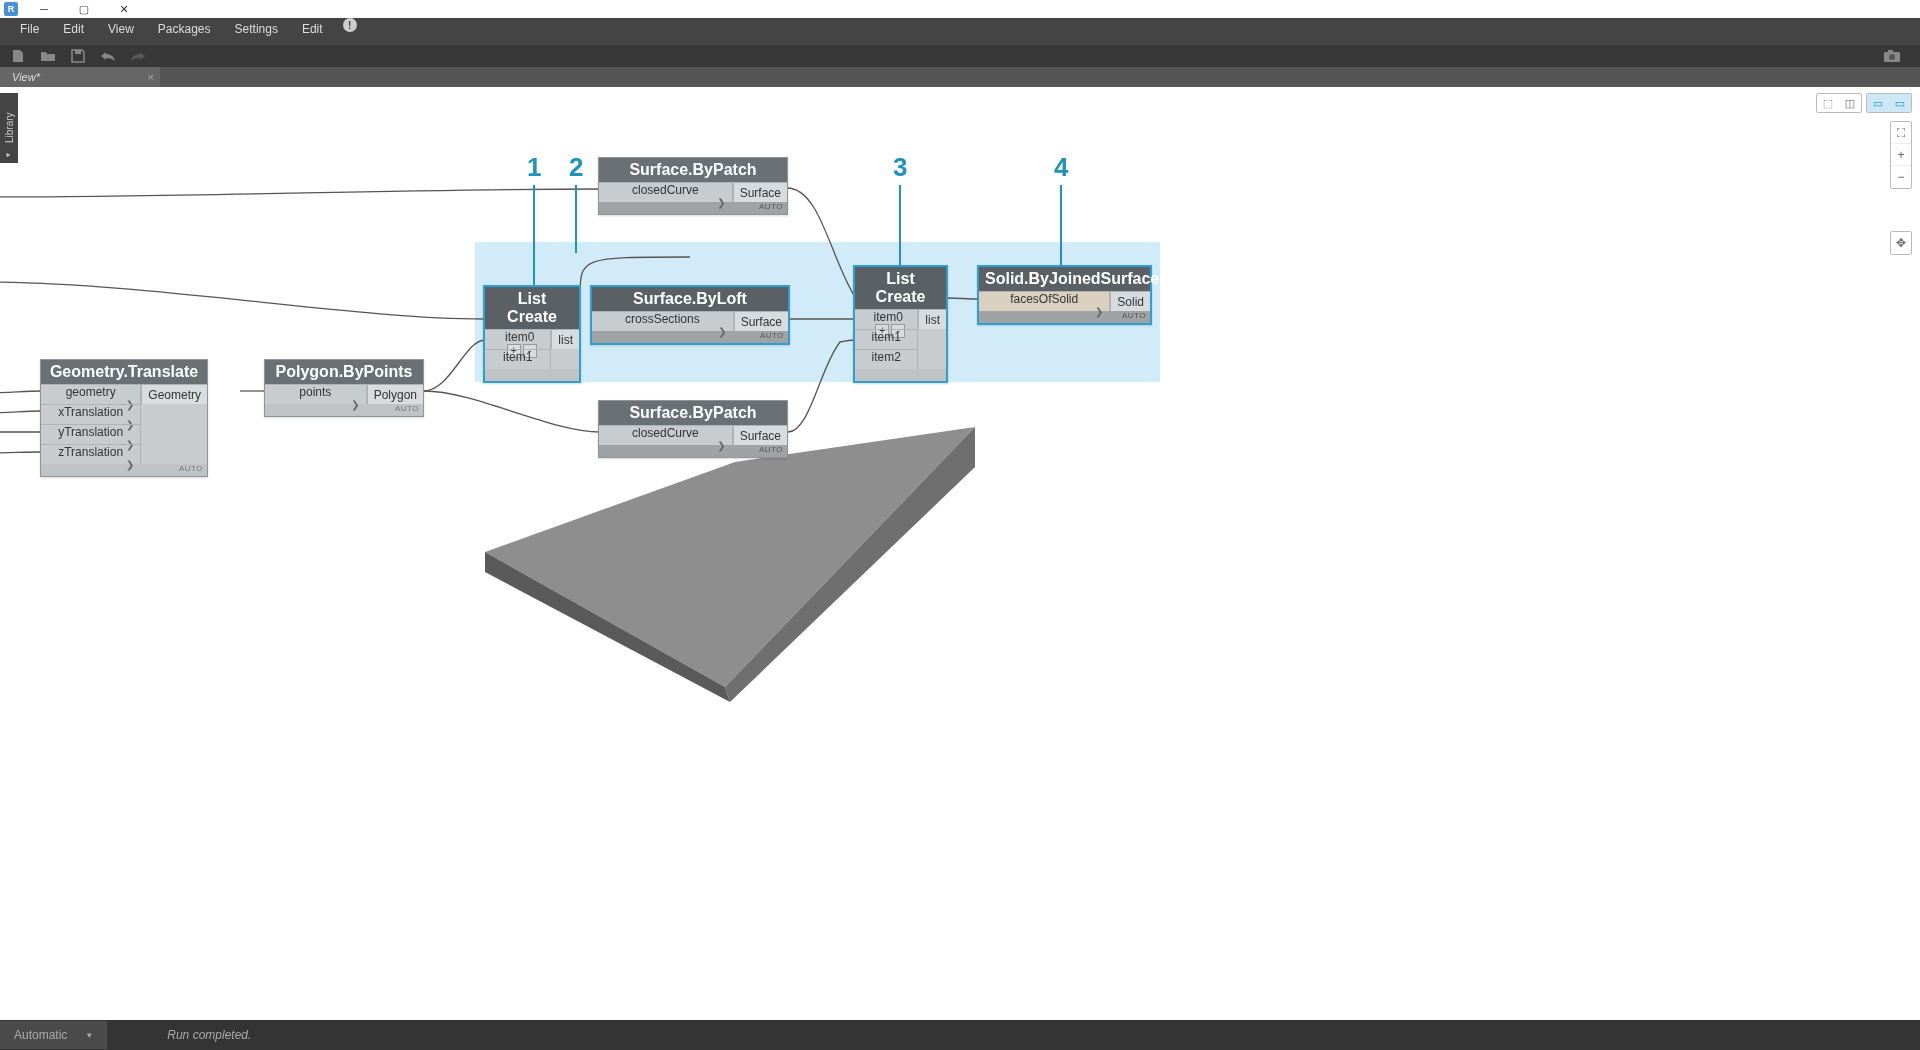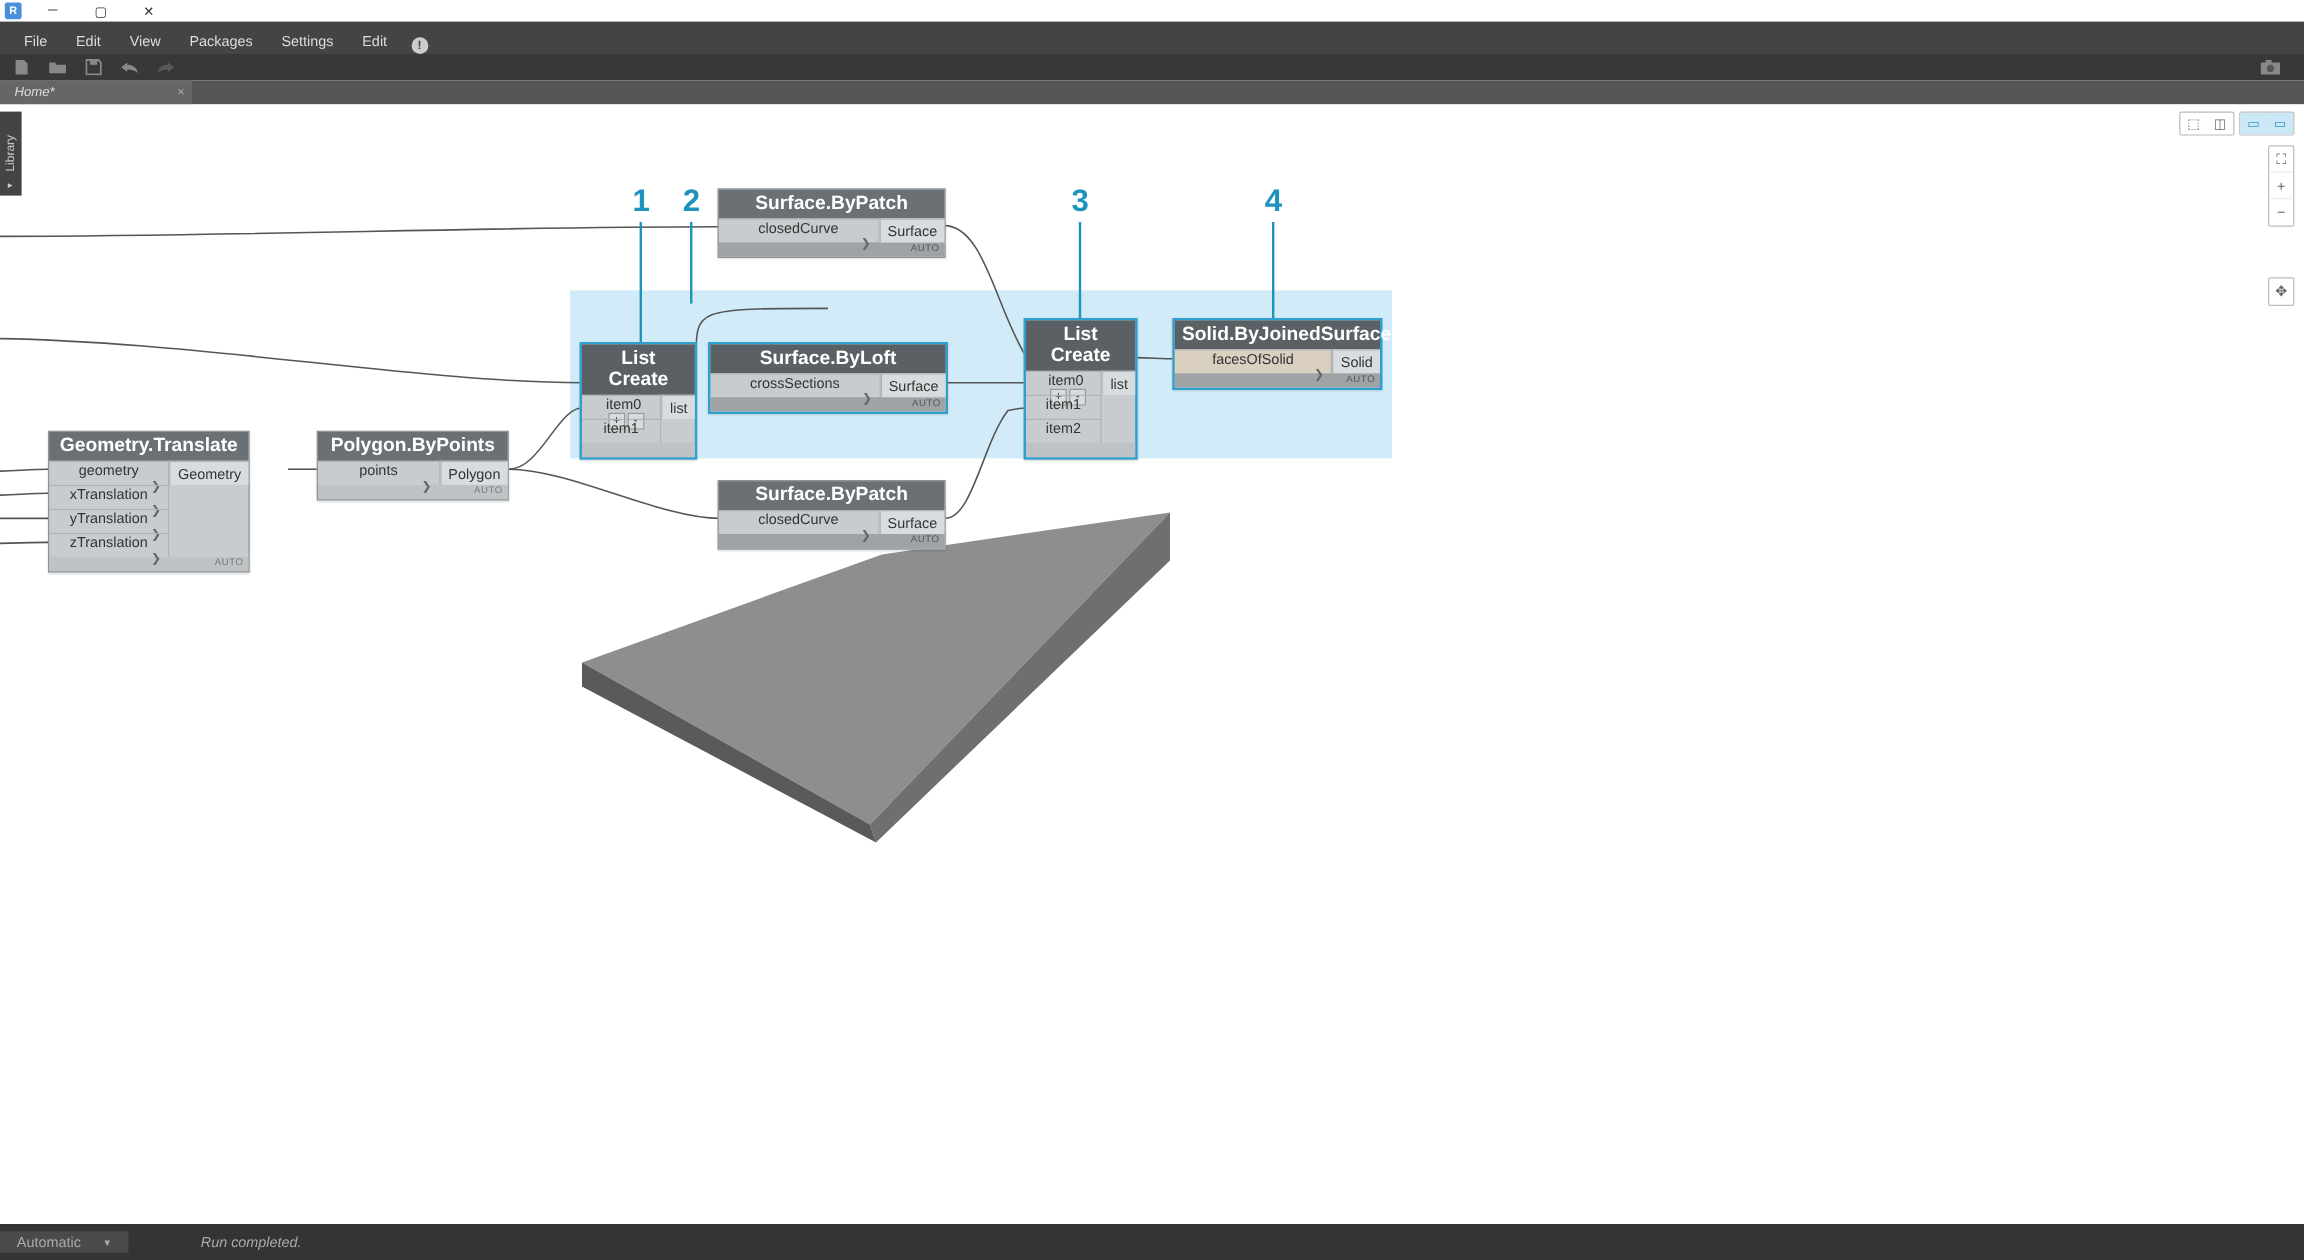--- a/index.html
+++ b/index.html
@@ -3,21 +3,21 @@
 <meta charset="utf-8">
 <style>
 * { box-sizing: border-box; margin: 0; padding: 0; font-family: "Segoe UI", Arial, sans-serif; }
 html, body { width: 100%; height: 100%; background: #fff; overflow: hidden; }
 
 .titlebar { height: 18px; background: #fff; display: flex; align-items: center; padding: 0 4px; font-size: 11px; }
 .titlebar .logo { width: 14px; height: 14px; background: #4a90d9; border-radius: 2px; display: flex; align-items: center; justify-content: center; color: #fff; font-weight: bold; font-size: 9px; margin-right: 6px; }
 .titlebar .title { flex: 1; color: #333; }
 .titlebar .winbtn { width: 40px; height: 18px; display: flex; align-items: center; justify-content: center; color: #333; }
 
-.menubar { height: 27px; background: #444; display: flex; align-items: flex-end; padding: 0 8px; }
+.menubar { height: 27px; background: #444; display: flex; align-items: flex-start; padding: 0 8px; }
 .menubar .item { color: #ddd; font-size: 12px; padding: 4px 12px; cursor: pointer; }
 .menubar .warn { width: 14px; height: 14px; border-radius: 50%; background: #ccc; color: #444; font-size: 10px; display: flex; align-items: center; justify-content: center; margin-left: 8px; font-weight: bold;}
 
 .toolbar { height: 22px; background: #383838; display: flex; align-items: center; padding: 0 8px; }
 .toolbar .icon { width: 20px; height: 16px; margin-right: 10px; display: flex; align-items: center; justify-content: center; }
 .toolbar .spacer { flex: 1; }
 
 .tabbar { height: 20px; background: #555; display: flex; align-items: center; }
 .tabbar .tab { background: #666; color: #ddd; font-size: 11px; height: 20px; display: flex; align-items: center; padding: 0 12px; min-width: 160px; position: relative; font-style: italic;}
 .tabbar .tab .close { position: absolute; right: 6px; color: #aaa; font-style: normal;}
@@ -57,21 +57,21 @@
 .node .list-controls { display: flex; align-items: center; gap: 2px; padding: 0 4px;}
 .node .list-controls .sq { width: 14px; height: 14px; background: #d8dcde; border: 1px solid #999; display: flex; align-items:center; justify-content:center; font-size:10px; line-height:1;}
 
 svg.wires { position: absolute; inset: 0; width: 100%; height: 100%; pointer-events: none; }
 svg.wires path { fill: none; stroke: #555; stroke-width: 1.3; }
 
 .callout { position: absolute; color: #1e93bb; font-size: 26px; font-weight: 700; text-align: center; font-family: Arial, sans-serif;}
 .callout .line { width: 2px; background: #1e93bb; margin: 2px auto 0 auto; }
 
 .statusbar { position: absolute; bottom: 0; left: 0; right: 0; height: 30px; background: #343434; display: flex; align-items: center; color: #aaa; font-size: 12px; }
-.statusbar .mode { background: #4a4a4a; height: 18px; display: flex; align-items: center; padding: 0 14px; margin-right: 60px; cursor: pointer; min-width:90px;}
+.statusbar .mode { background: #4a4a4a; height: 28px; display: flex; align-items: center; padding: 0 14px; margin-right: 60px; cursor: pointer; min-width:90px;}
 .statusbar .mode .caret { margin-left: 18px; font-size: 8px;}
 .statusbar .msg { font-style: italic; }
 
 .solid { position: absolute; }
 </style>
 </head>
 <body>
 
 <div class="titlebar">
   <div class="logo">R</div>
@@ -122,21 +122,21 @@
       <svg width="18" height="14" viewBox="0 0 18 14">
         <rect x="1" y="3" width="16" height="10" rx="1" fill="#888"></rect>
         <circle cx="9" cy="8" r="3" fill="#555"></circle>
         <rect x="5" y="1" width="5" height="3" fill="#888"></rect>
       </svg>
     </div>
 </div>
 
 <div class="tabbar">
   <div class="tab">
-    <span>Home*</span>
+    <span>View*</span>
     <span class="close">×</span>
   </div>
 </div>
 
 <div class="workspace">
 
   <div class="library-tab">
     <span>Library</span>
     <span class="chev">▸</span>
   </div>

